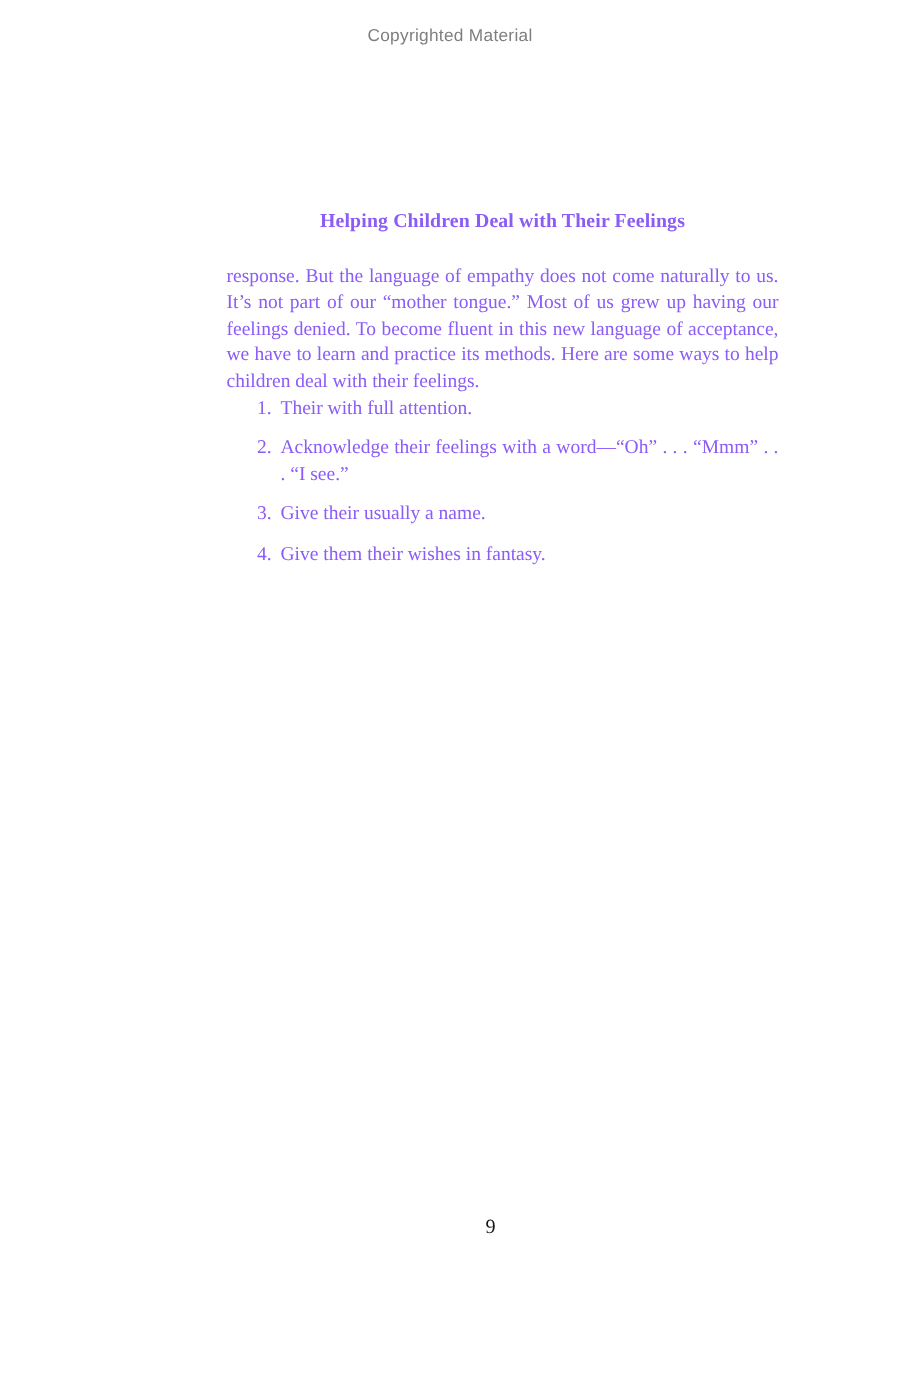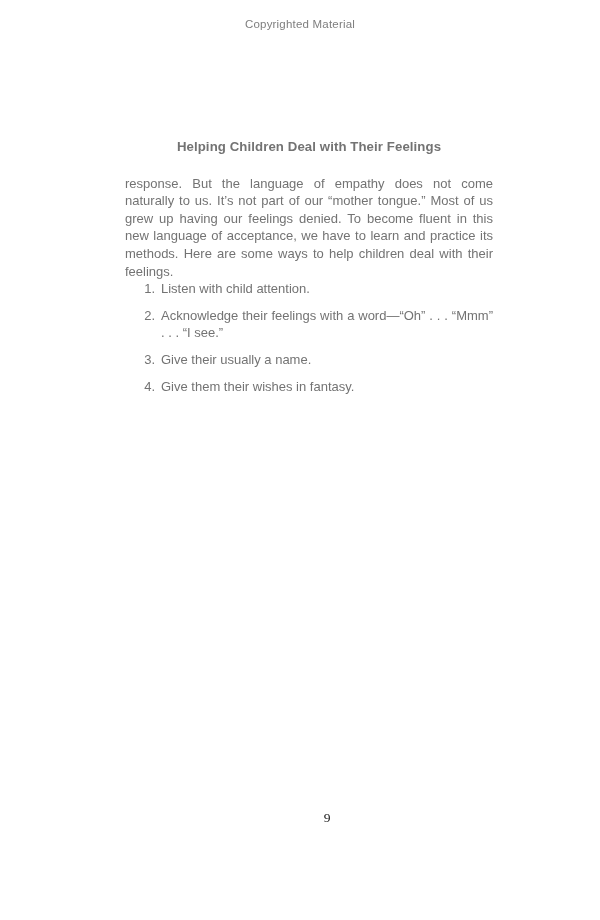--- a/index.html
+++ b/index.html
@@ -22,27 +22,27 @@
     font-family: "Liberation Sans", sans-serif;
     font-size: 11.5px;
     color: #7e7e7e;
     letter-spacing: 0.2px;
   }
   .copyright.top { top: 18px; }
   .copyright.bottom { top: 886px; }
 
   .content {
     position: absolute;
-    left: 125px;
+    left: 151px;
     top: 138px;
     width: 368px;
-    font-family: Liberation Sans, sans-serif;
+    font-family: Liberation Serif, serif;
     font-size: 13px;
     line-height: 17.6px;
-    color: #737373;
+    color: #8b5cf6;
   }
   .chapter-title {
     font-size: 13.2px;
     font-weight: bold;
     text-align: center;
     margin: 0 0 19px 0;
     letter-spacing: 0.1px;
   }
   .body-text {
     margin: 0;
@@ -98,21 +98,21 @@
 
     <h1 class="chapter-title">Helping Children Deal with Their Feelings</h1>
 
     <p class="body-text">response. But the language of empathy does not come naturally to us. It’s not part of our “mother tongue.” Most of us grew up having our feelings denied. To become fluent in this new language of acceptance, we have to learn and practice its methods. Here are some ways to help children deal with their feelings.</p>
 
 
     <div class="method-list">
 
       <div class="list-item">
         <span class="num">1.</span>
-        <span class="txt">Listen with child attention.</span>
+        <span class="txt">Their with full attention.</span>
       </div>
 
       <div class="list-item">
         <span class="num">2.</span>
         <span class="txt">Acknowledge their feelings with a word—“Oh” . . . “Mmm” . . . “I see.”</span>
       </div>
 
       <div class="list-item">
         <span class="num">3.</span>
         <span class="txt">Give their usually a name.</span>

